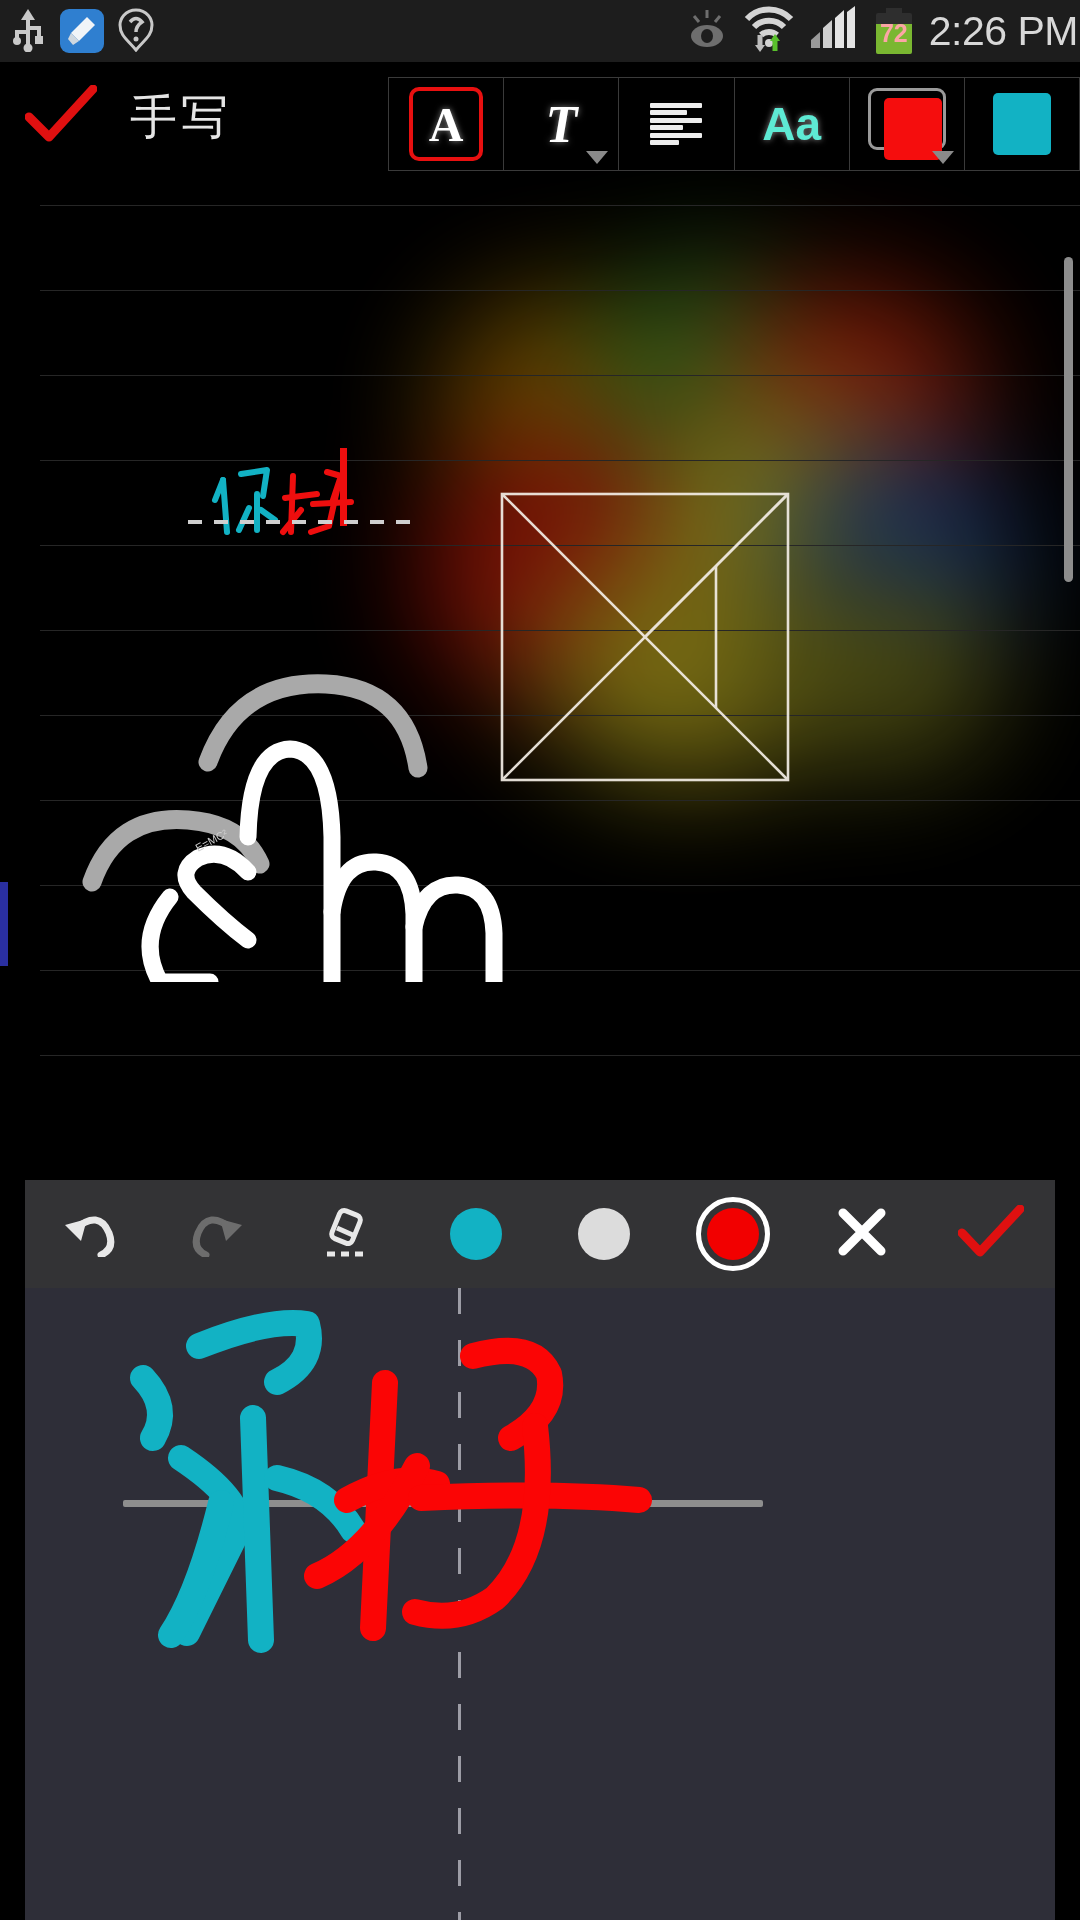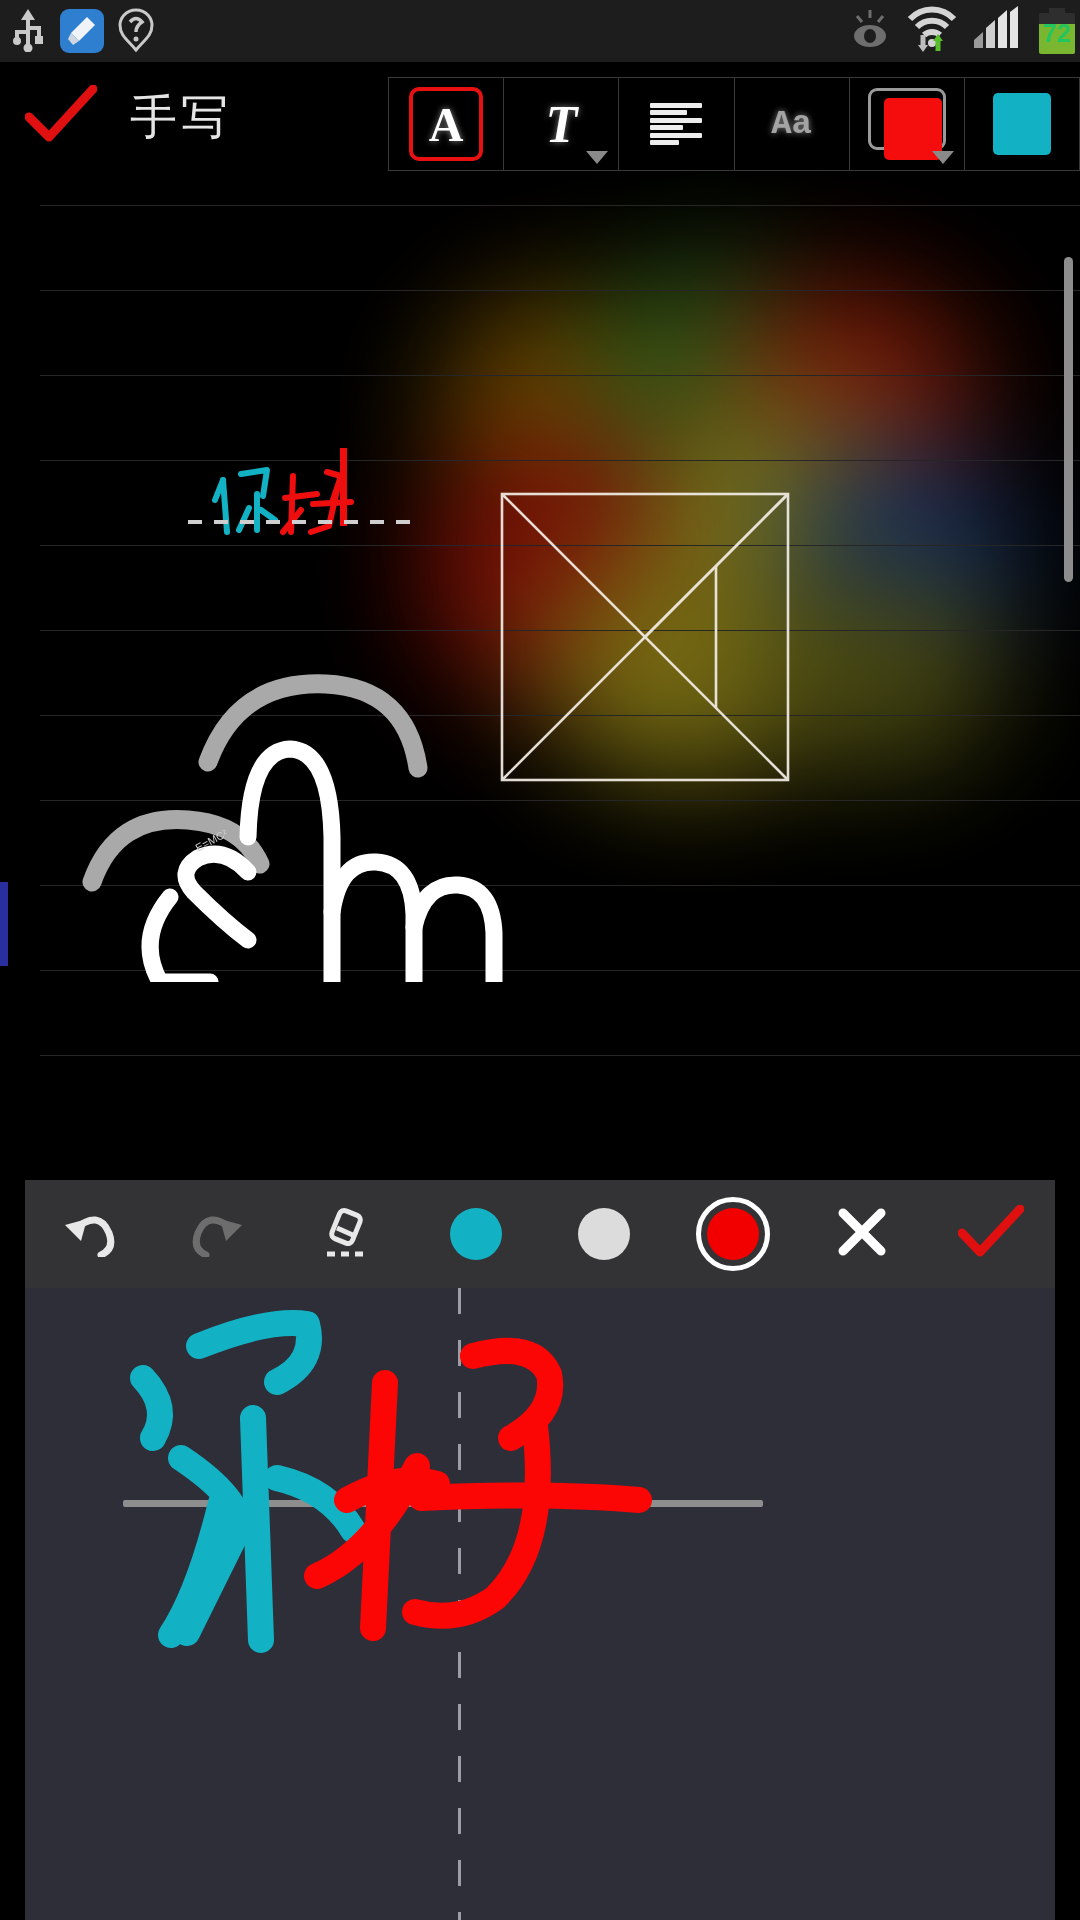--- a/index.html
+++ b/index.html
@@ -23,21 +23,21 @@
                display:flex; align-items:center; justify-content:center; }
   .batt { position:relative; width:42px; height:46px; }
   .batt .shell { position:absolute; left:3px; top:5px; width:36px; height:41px;
                  background:#2e2e2e; border-radius:2px; overflow:hidden; }
   .batt .fill { position:absolute; left:0; bottom:0; width:100%; height:72%;
                 background:#7ab731; }
   .batt .nub { position:absolute; left:13px; top:0; width:16px; height:6px;
                background:#2e2e2e; }
   .batt .num { position:absolute; left:0; top:0; width:42px; height:46px;
                display:flex; align-items:center; justify-content:center;
-               color:#22c55e; font-size:25px; font-weight:700; padding-top:4px;text-align:center; }
+               color:#fca5a5; font-size:25px; font-weight:700; padding-top:4px;text-align:center; }
 
   
   #topbar { position:absolute; left:0; top:62px; width:1080px; height:110px;
             background:#000; }
   #confirm-check { position:absolute; left:6px; top:0; width:110px; height:110px;
                    display:flex; align-items:center; justify-content:center; }
   #doc-title { position:absolute; left:130px; top:0; height:110px; line-height:110px;
                color:#e5e5e5; font-size:47px; letter-spacing:4px;
                font-family:"DejaVu Sans", sans-serif; }
   #tool-group { position:absolute; left:388px; top:15px; width:692px; height:94px;
@@ -47,22 +47,22 @@
   .tool-cell:last-child { border-right:none; }
   .tool-cell.sel-box { }
   .sel-frame { position:absolute; left:50%; top:50%; transform:translate(-50%,-50%);
                width:74px; height:74px; border:4px solid #e81010; border-radius:10px; }
   .glyph-A { color:#fff; font-size:48px; font-weight:700;
              font-family:"Liberation Serif", serif; position:relative; z-index:2;
              text-shadow:0 0 6px rgba(255,255,255,.55); }
   .glyph-T { color:#fff; font-size:52px; font-weight:700; font-style:italic;
              font-family:"Liberation Serif", serif;
              text-shadow:0 0 6px rgba(255,255,255,.5); }
-  .glyph-Aa { color:#a3a3a3; font-size:34px; font-weight:700;
-              font-family:Liberation Mono, monospace;
+  .glyph-Aa { color:#5eead4; font-size:46px; font-weight:700;
+              font-family:Liberation Sans, sans-serif;
               text-shadow:0 0 6px rgba(255,255,255,.5); }
   .align-ico { width:52px; height:42px; display:flex; flex-direction:column;
                justify-content:space-between; }
   .align-ico i { display:block; height:5px; background:#ededed; border-radius:1px; }
   .align-ico i:nth-child(1){ width:100%; }
   .align-ico i:nth-child(2){ width:70%; }
   .align-ico i:nth-child(3){ width:100%; }
   .align-ico i:nth-child(4){ width:62%; }
   .align-ico i:nth-child(5){ width:100%; }
   .align-ico i:nth-child(6){ width:55%; }
@@ -187,20 +187,21 @@
           <path d="M40 42 L40 6 L48 0 L48 42 Z" fill="#e4e4e4"></path>
         </svg>
       </span>
       <span class="batt">
         <span class="nub"></span>
         <span class="shell">
             <span class="fill"></span>
           </span>
         <span class="num">72</span>
       </span>
+      <span class="sb-clock">2:26 PM</span>
     </div>
   </div>
 
   <div id="topbar">
 
     <div id="confirm-check">
       <span>
         <svg width="72" height="60" viewBox="0 0 72 60">
           <path d="M4 32 L24 52 L68 4" stroke="#e01010" stroke-width="9" fill="none" stroke-linecap="round" stroke-linejoin="round"></path>
         </svg>

